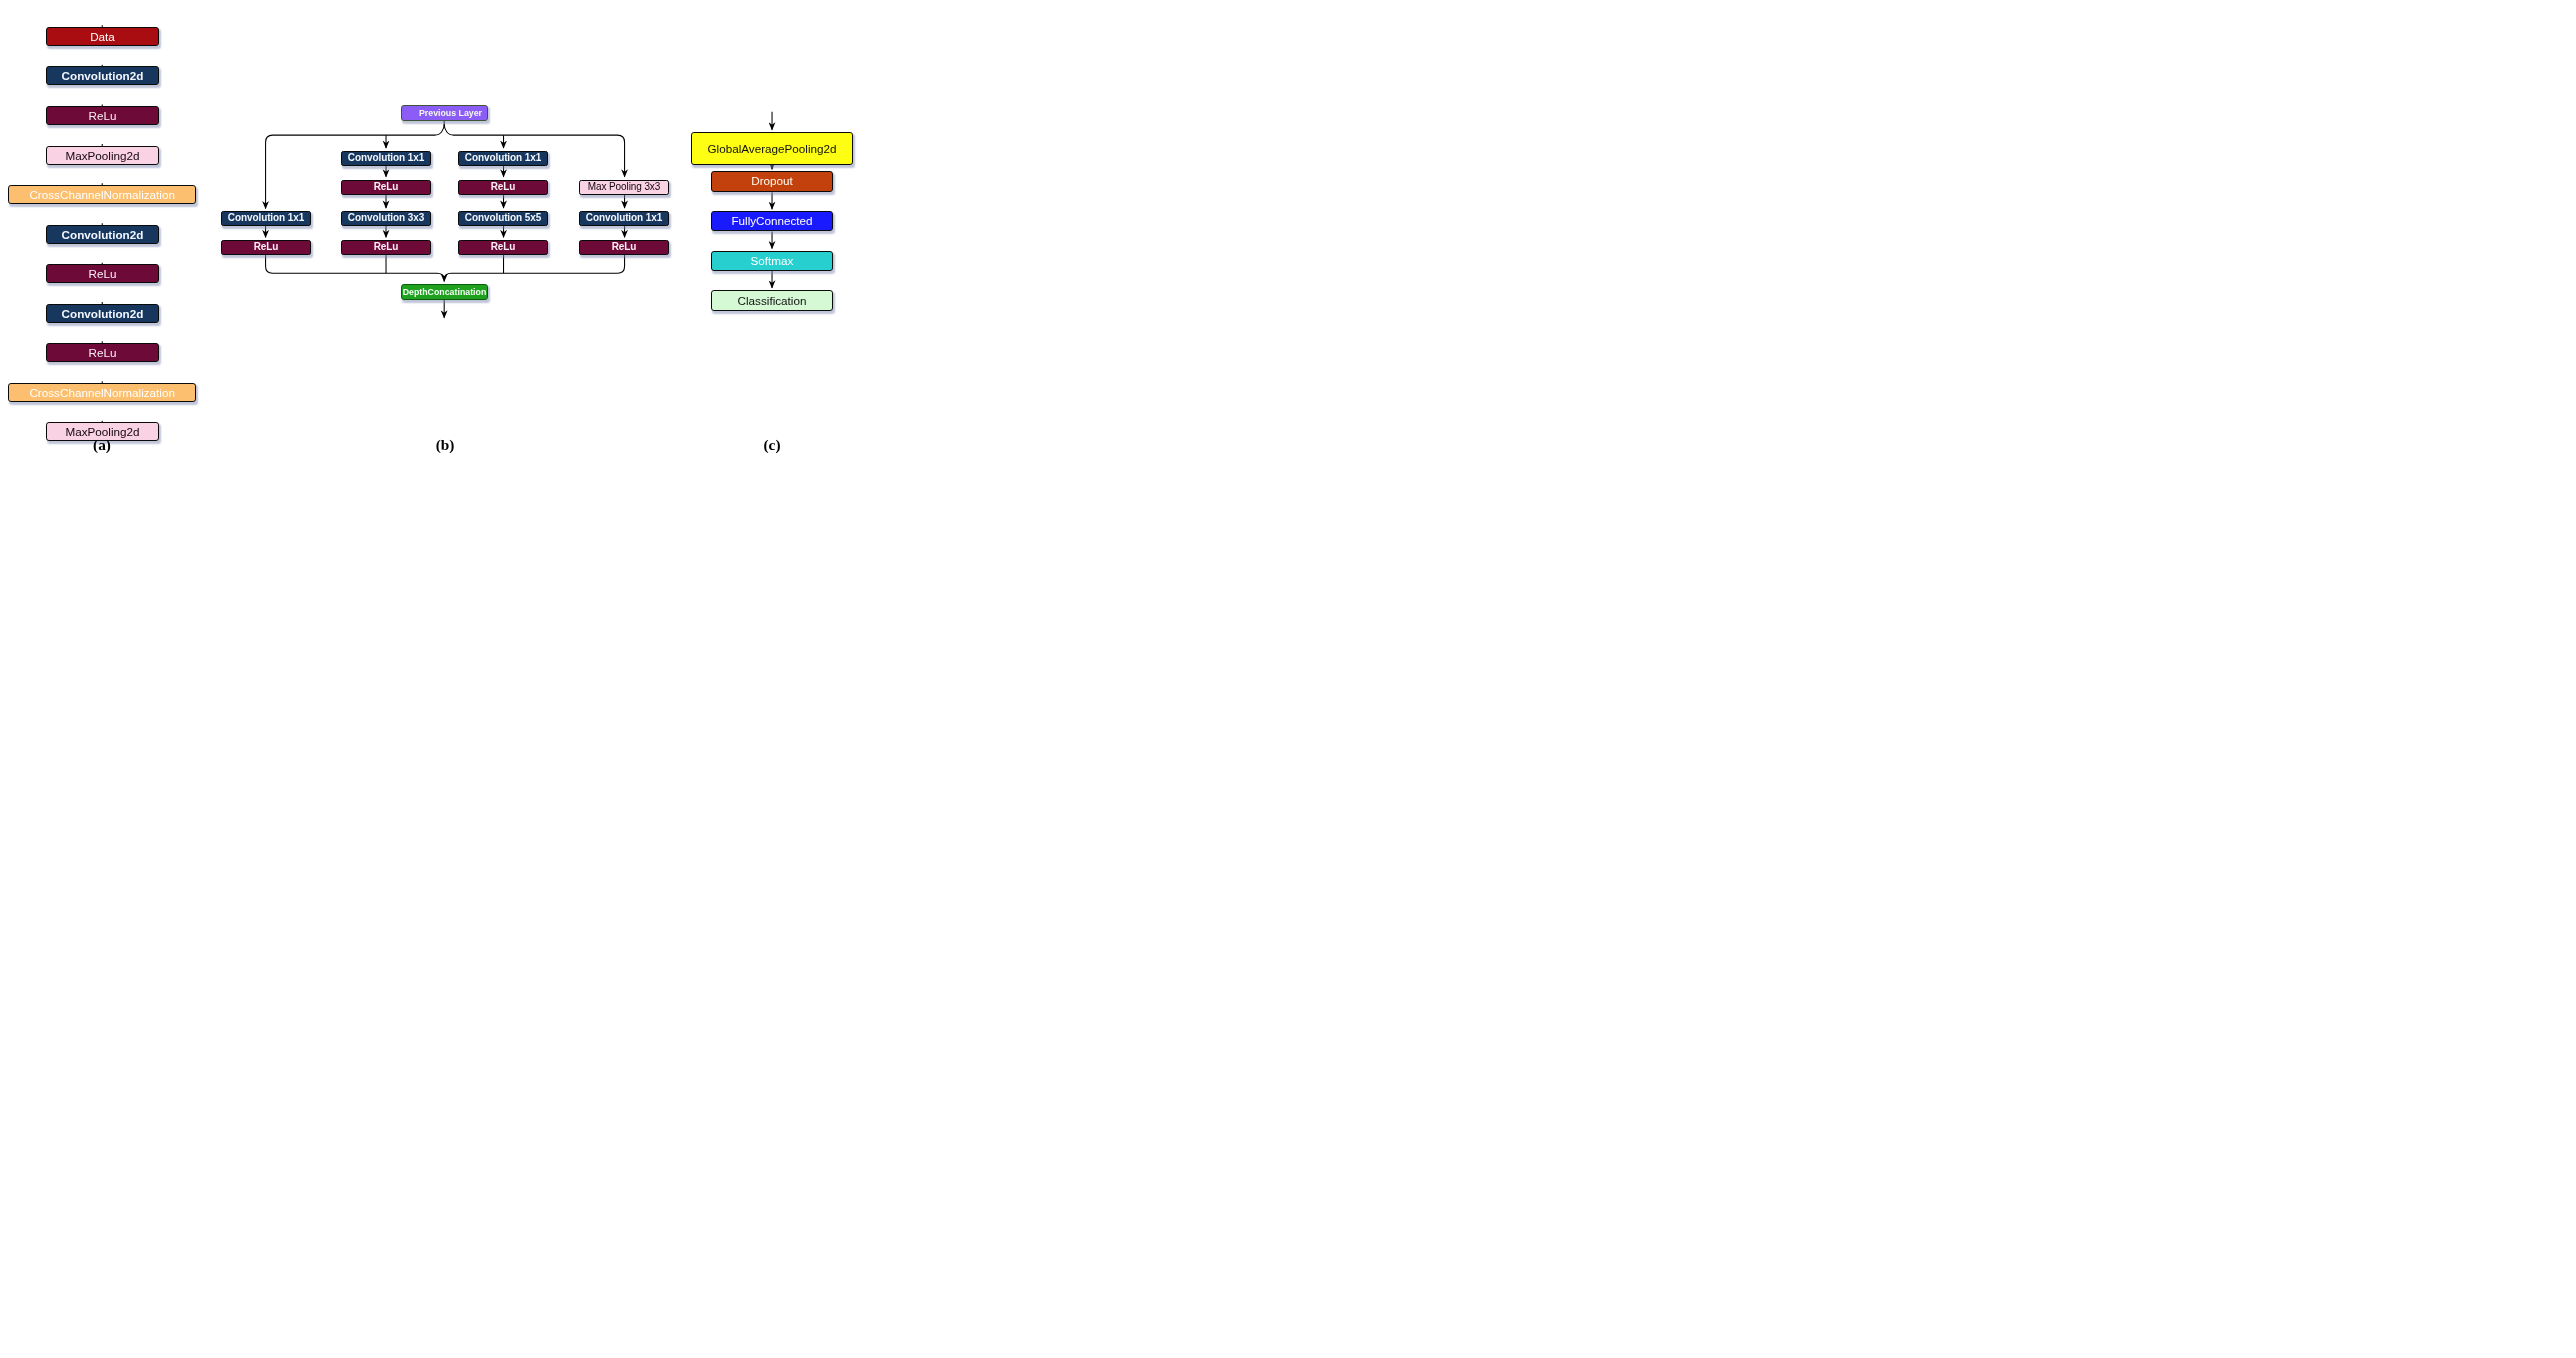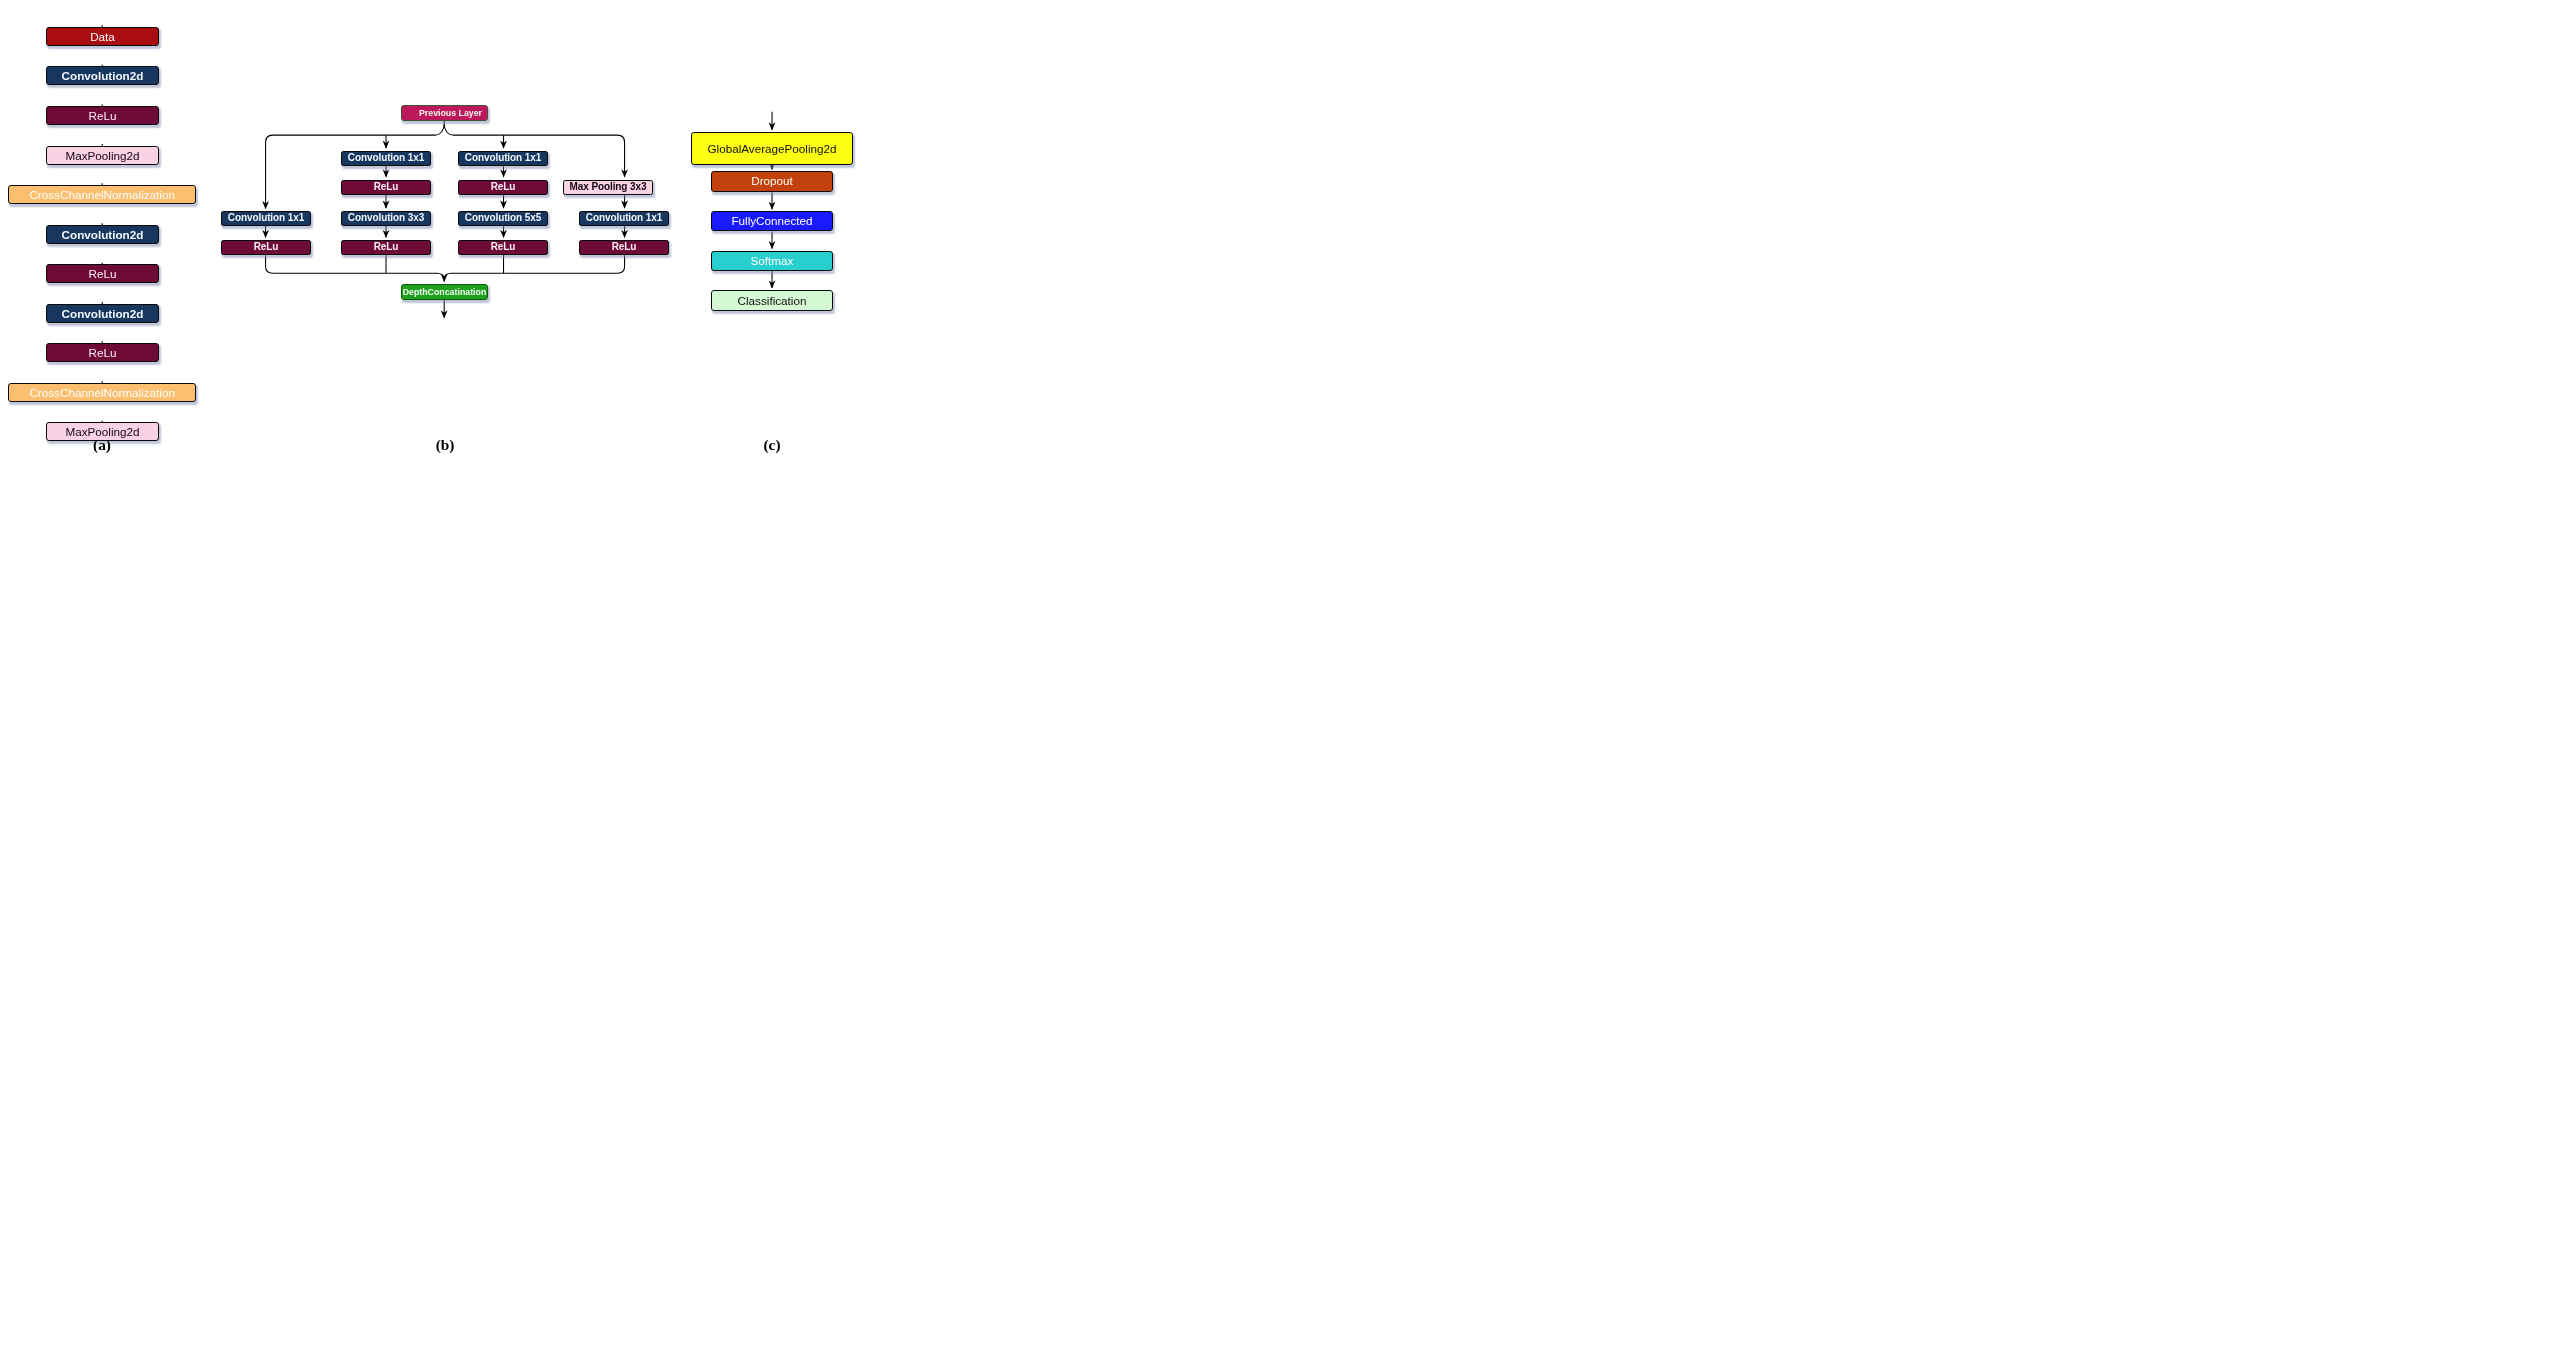--- a/index.html
+++ b/index.html
@@ -23,21 +23,21 @@
   .fa{font-size:11.7px;width:113px;height:19.4px;left:46px;margin-top:21px;}
   .fcwide{font-size:11.7px;}
   .bb{font-size:10px;font-weight:700;width:90px;height:14.7px;border-radius:2.3px;letter-spacing:-0.1px;}
   .bigb{font-size:8.8px;font-weight:700;width:87px;height:16px;left:401px;border-radius:2.9px;}
   
   .c-data {background:#A90D11;color:#ffffff;}
   .c-conv {background:#17375E;color:#f2f7ff;font-weight:700;}
   .c-relu {background:#6E0A38;color:#fbeef4;}
   .c-pool {background:#F9D2E4;color:#15060d;}
   .c-norm {background:#FBBF6F;color:#ffffff;}
-  .c-prev {background:#be185d;color:#f4f9ee;border-color:#3E5434;padding-left:12px;}
+  .c-prev {background:#8b5cf6;color:#f4f9ee;border-color:#3E5434;padding-left:12px;}
   .c-merge{background:#1FA11F;color:#f2fff2;border-color:#0A5E0A;}
   .c-gap  {background:#FEFE13;color:#111111;}
   .c-drop {background:#c2410c;color:#FFFDF2;}
   .c-fc   {background:#1A1AFE;color:#ffffff;}
   .c-soft {background:#27CFCF;color:#ffffff;}
   .c-class{background:#D5F8D5;color:#111111;}
   .plabel{
     position:absolute;transform:translate(-50%,-50%);
     font-family:"Liberation Serif",serif;font-weight:700;font-size:15.3px;color:#000;
   }
@@ -124,21 +124,21 @@
     <div class="box bb c-conv" style="left:341px;top:151px">Convolution 1x1</div>
     <div class="box bb c-relu" style="left:341px;top:180px">ReLu</div>
     <div class="box bb c-conv" style="left:341px;top:211px">Convolution 3x3</div>
     <div class="box bb c-relu" style="left:341px;top:240px">ReLu</div>
 
     <div class="box bb c-conv" style="left:458px;top:151px">Convolution 1x1</div>
     <div class="box bb c-relu" style="left:458px;top:180px">ReLu</div>
     <div class="box bb c-conv" style="left:458px;top:211px">Convolution 5x5</div>
     <div class="box bb c-relu" style="left:458px;top:240px">ReLu</div>
 
-    <div class="box bb c-pool" style="left:563px;top:180px;font-weight:700">Max Pooling 3x3</div>
+    <div class="box bb c-pool" style="left:579px;top:180px;font-weight:400">Max Pooling 3x3</div>
     <div class="box bb c-conv" style="left:579px;top:211px">Convolution 1x1</div>
     <div class="box bb c-relu" style="left:579px;top:240px">ReLu</div>
 
     <div class="box bigb c-merge" style="top:284px">DepthConcatination</div>
     <div class="plabel" style="left:445px;top:445px">(b)</div>
   </div>
 
   <div>
     <div class="box fcwide c-gap" style="left:691px;top:132px;width:162px;height:33px">GlobalAveragePooling2d</div>
     <div class="box fcwide c-drop" style="left:711px;top:171px;width:122px;height:20.6px">Dropout</div>

